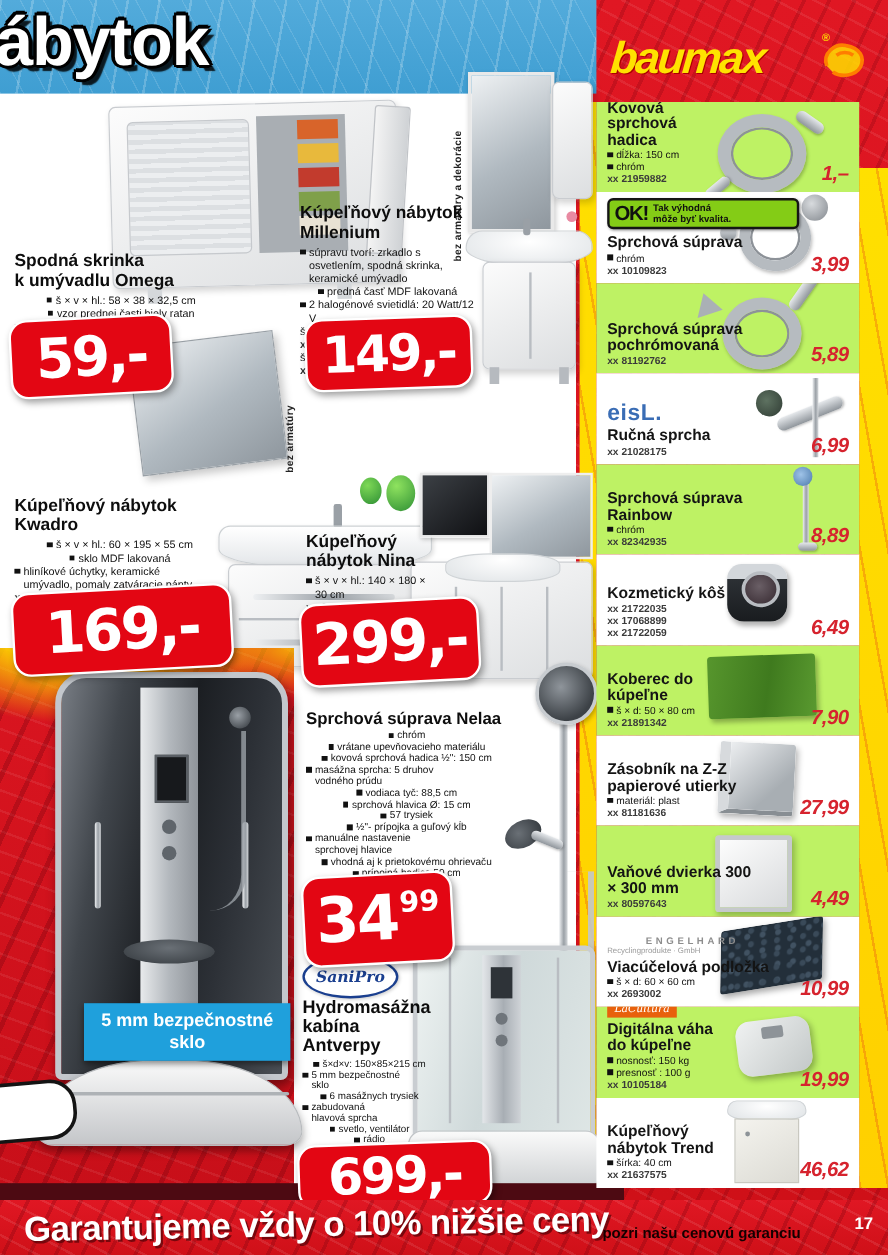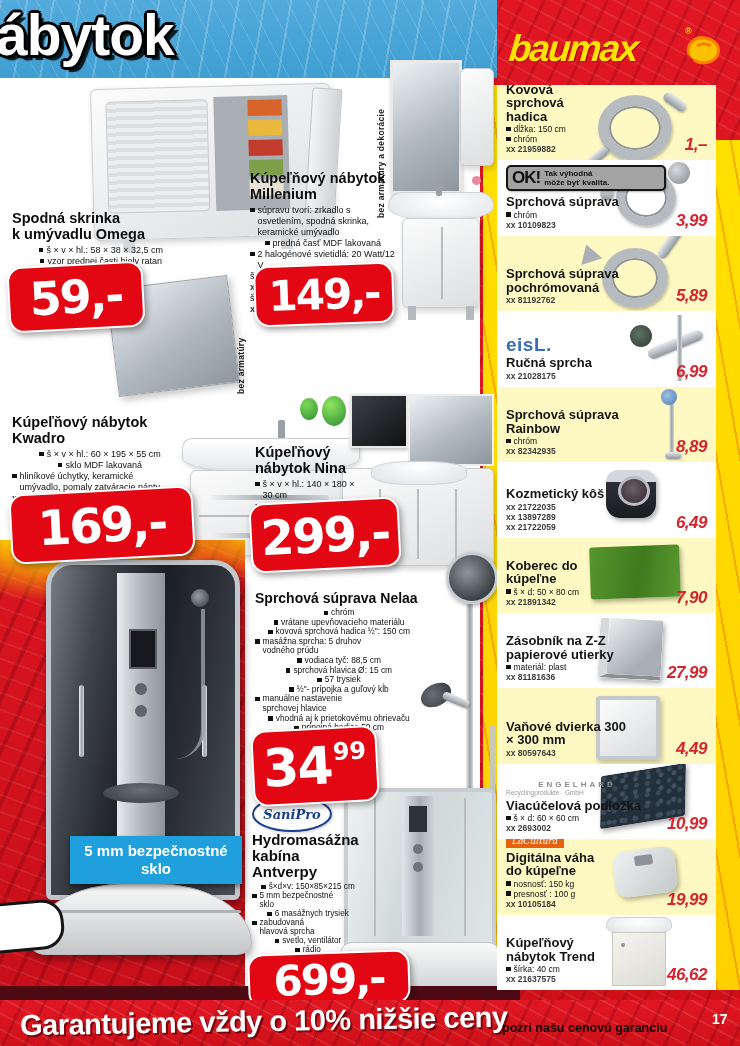--- a/index.html
+++ b/index.html
@@ -36,39 +36,39 @@
   .watermark{left:488px;top:12px;width:252px;z-index:40;}
   .wm-title{font-family:"DejaVu Serif","Liberation Serif",serif;font-size:43px;line-height:44px;
     color:#0a0a0a;letter-spacing:-2px;opacity:.92;}
   .wm-tag{margin-top:1px;padding-left:16px;font-size:20px;font-weight:bold;line-height:21px;}
   .wm-faint{color:rgba(60,0,0,.48);}
   .wm-solid{color:#0a0a0a;}
 
   
   .list{left:497px;top:85px;width:219px;height:905px;display:flex;flex-direction:column;z-index:5;}
   .row{flex:1;position:relative;overflow:hidden;}
-  .row.g{background:#fef9c3;}
+  .row.g{background:#bef264;}
   .row.w{background:#fff;}
   .rtext{position:absolute;left:9px;bottom:6px;width:142px;z-index:2;}
   .rtitle{font-size:13px;font-weight:bold;line-height:13.5px;color:#141414;margin-bottom:1px;}
   .rspec{display:flex;gap:3px;font-size:8.5px;line-height:10px;color:#111;}
   .rspec .sq,.spec .sq{width:4.5px;height:4.5px;background:#111;margin-top:2.5px;flex:none;}
   .rsku{font-size:8.5px;line-height:10px;font-weight:bold;color:#3a3a3a;}
   .rprice{position:absolute;right:9px;bottom:5px;font-size:17px;font-weight:bold;font-style:italic;
     color:#d6232e;z-index:3;letter-spacing:-.5px;}
   .ph{position:absolute;z-index:1;}
   .donut{border-radius:50%;border-style:solid;border-color:#b6bbc0;
     box-shadow:inset 0 0 0 2px #8d9298,1px 2px 3px rgba(0,0,0,.25);}
   .caps{border-radius:8px;background:linear-gradient(180deg,#e6e9ec,#8f959b);box-shadow:1px 1px 2px rgba(0,0,0,.25);}
   .circ{border-radius:50%;}
   .chrome{background:linear-gradient(90deg,#eef0f2,#9aa0a6 55%,#d5d8db);}
 
   
   .eisl{font-size:19px;font-weight:bold;color:#3a6db5;letter-spacing:.5px;line-height:20px;margin-bottom:1px;}
-  .okbadge{display:flex;align-items:center;gap:4px;background:#a3a3a3;border:2px solid #151515;
+  .okbadge{display:flex;align-items:center;gap:4px;background:#84cc16;border:2px solid #151515;
     border-radius:5px;padding:1px 4px;width:148px;margin-bottom:4px;box-shadow:1px 1px 2px rgba(0,0,0,.3);}
   .oktxt{font-size:17px;font-weight:bold;color:#101010;letter-spacing:-1px;}
   .oklines{font-size:8px;font-weight:bold;line-height:9px;color:#101010;}
   .engel1{font-size:8px;font-weight:bold;letter-spacing:3px;color:#8d8d8d;line-height:9px;text-align:center;}
   .engel2{font-size:6.5px;color:#9a9a9a;line-height:8px;margin-bottom:2px;}
   .lacultura{display:inline-block;background:#e8610c;color:#fff;font-size:9px;font-style:italic;
     padding:2px 6px;margin-bottom:3px;font-family:"DejaVu Serif",serif;}
 
   
   .lp-title{font-size:14.5px;font-weight:bold;line-height:16px;color:#0d0d0d;}
@@ -513,21 +513,21 @@
       <div class="rprice">8,89</div>
     </div>
 
     <div class="row w">
       <div class="ph" style="right:60px;top:8px;width:50px;height:48px;background:linear-gradient(180deg,#d3d7db 0 26%,#2c3034 26%,#191c1f 100%);border-radius:12px 12px 14px 14px;box-shadow:2px 3px 4px rgba(0,0,0,.3)">
         <div class="abs circ" style="left:12px;top:6px;width:26px;height:24px;background:radial-gradient(circle at 45% 40%,#6a5f66,#35282f);border:3px solid #b9bdc2"></div>
       </div>
       <div class="rtext">
         <div class="rtitle">Kozmetický kôš</div>
         <div class="rsku">xx 21722035</div>
-        <div class="rsku">xx 13897289</div>
+        <div class="rsku">xx 17068899</div>
         <div class="rsku">xx 21722059</div>
       </div>
       <div class="rprice">6,49</div>
     </div>
 
     <div class="row g">
       <div class="ph" style="right:36px;top:8px;width:90px;height:52px;transform:rotate(-2deg);background:linear-gradient(100deg,#57962d,#3f7a1e 55%,#5a9a30);box-shadow:2px 3px 4px rgba(0,0,0,.3);border-radius:3px"></div>
       <div class="rtext">
         <div class="rtitle" style="width:90px">Koberec do kúpeľne</div>
         <div class="rspec">

